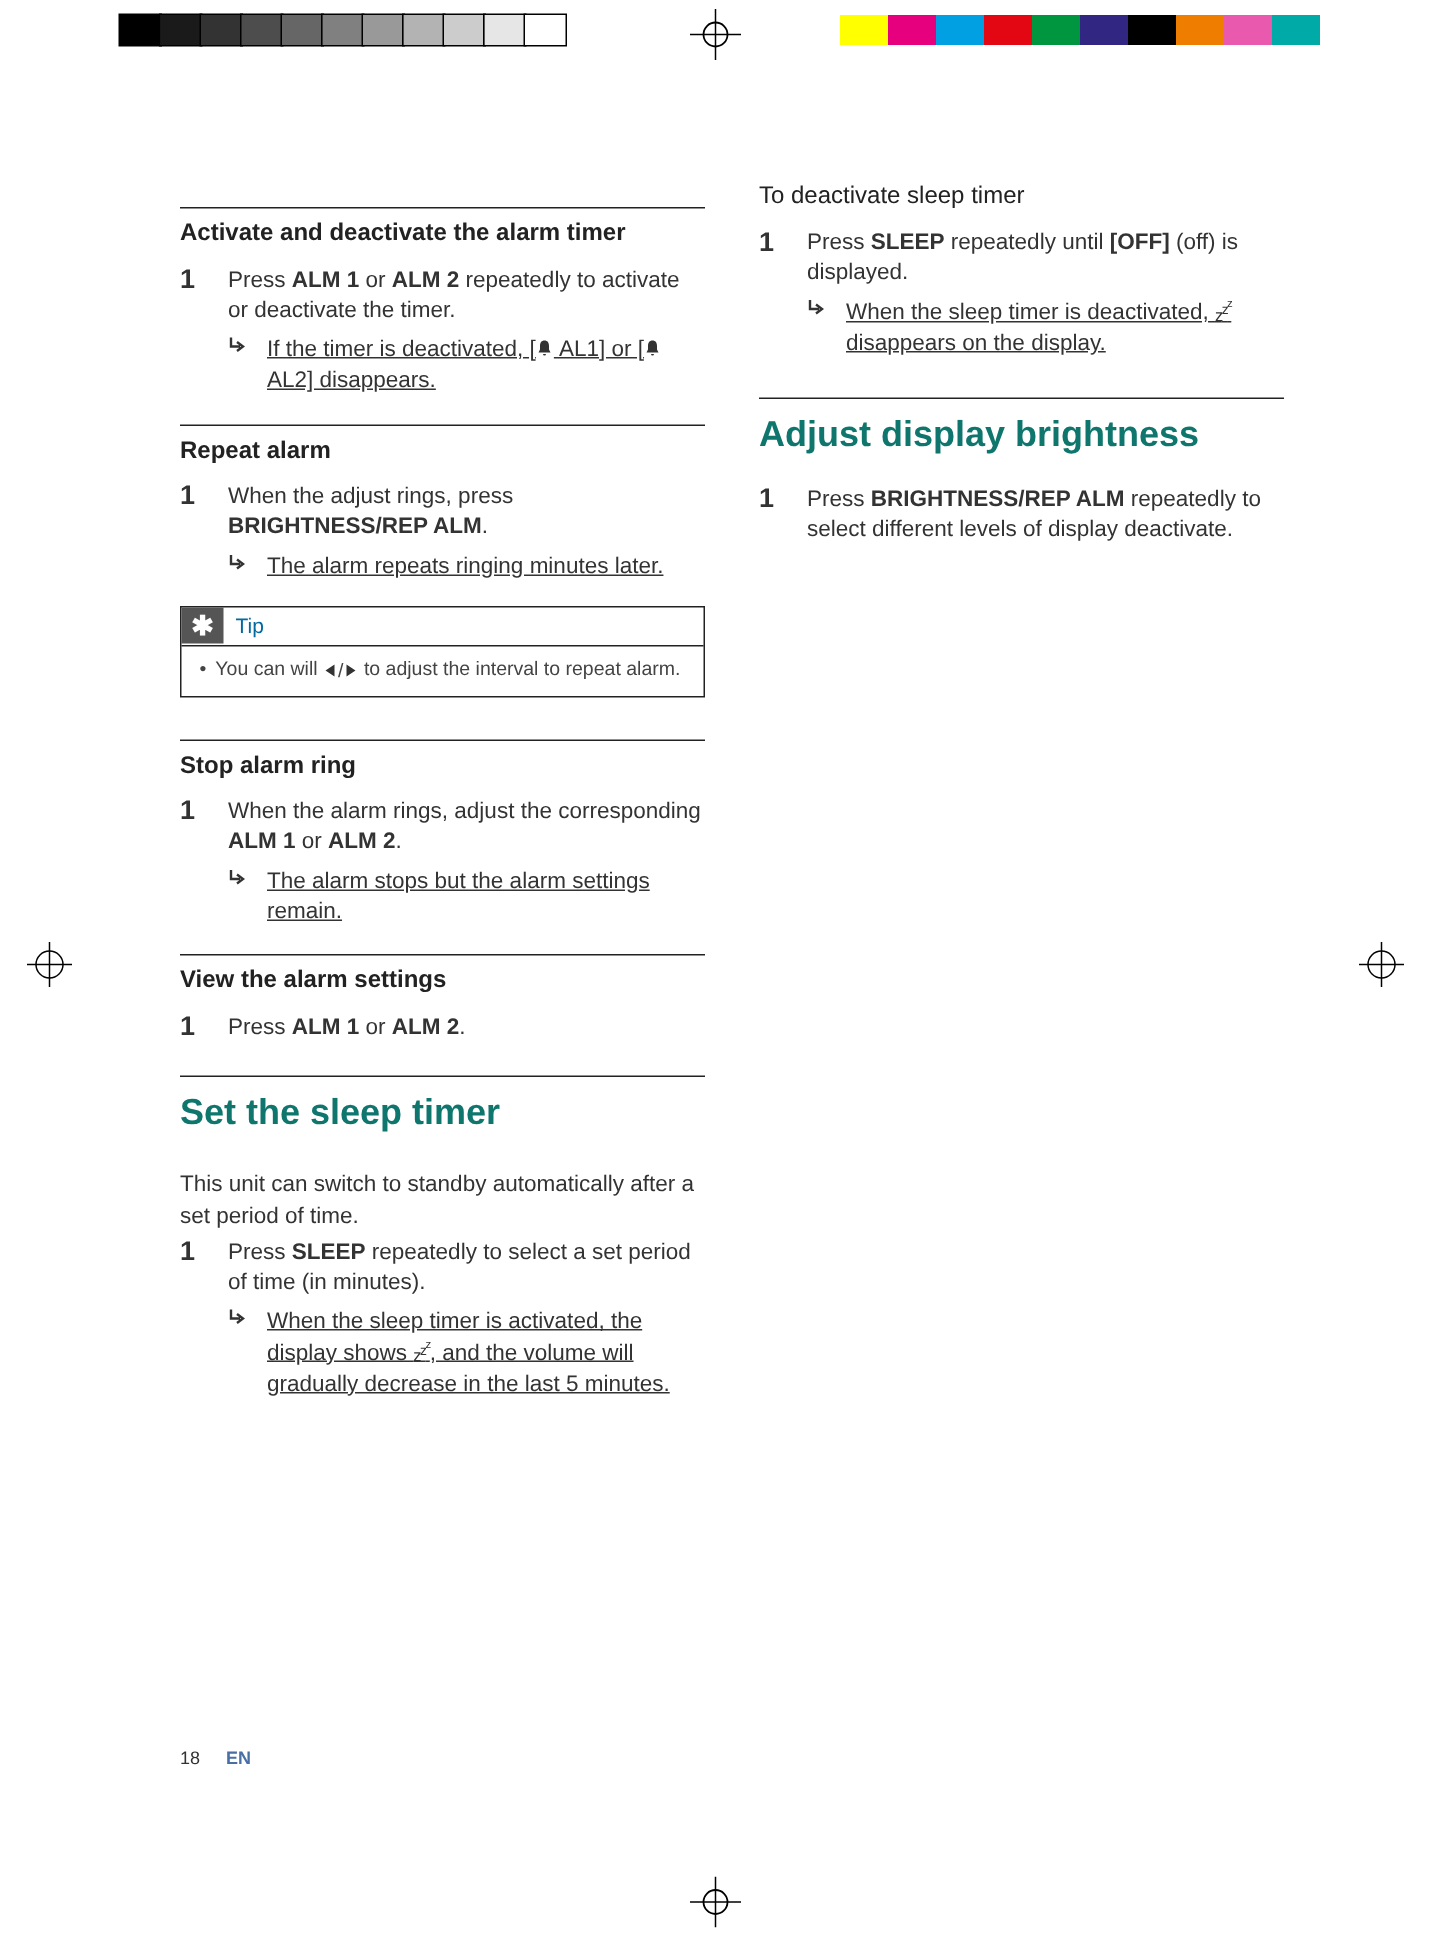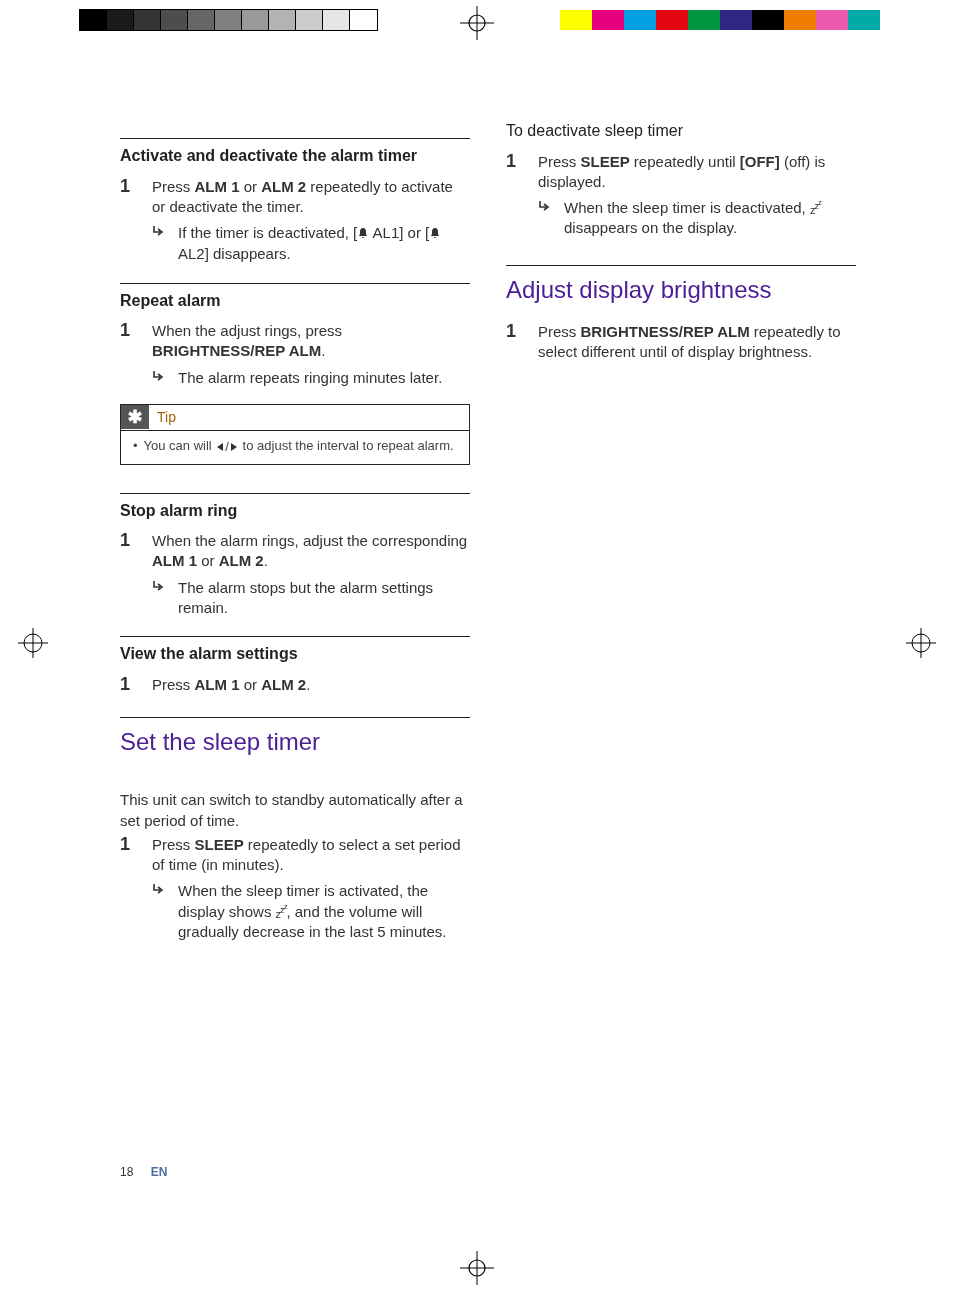--- a/index.html
+++ b/index.html
@@ -37,36 +37,36 @@
     line-height:1.35;
     color:#333;
   }
   .col { width:350px; }
   .sect-rule { border-top:1.5px solid #222; margin-top:18px; }
   .sub-h {
     font-size:16px; font-weight:700; color:#222;
     padding:6px 0 6px 0;
   }
   .main-h {
-    font-size:24px; font-weight:400; color:#4c1d95;
+    font-size:24px; font-weight:700; color:#0f766e;
     padding:8px 0 12px 0;
   }
   .step { display:flex; gap:12px; margin-top:4px; }
   .step-num { font-size:18px; font-weight:700; width:20px; flex-shrink:0; line-height:1.1; }
   .step-body { flex:1; }
-  .result { display:flex; gap:10px; margin-top:6px; padding-left:0; }
+  .result { display:flex; gap:10px; margin-top:6px; padding-left:0;text-decoration:underline; }
   .result-arrow { flex-shrink:0; width:16px; }
   .result-arrow svg { width:14px; height:14px; }
   .result-text { flex:1; }
   .bold { font-weight:700; }
-  .intro { margin-top:20px; }
+  .intro { margin-top:10px; }
   .tipbox { border:1px solid #222; margin-top:16px; }
   .tipbox-head { display:flex; align-items:center; gap:8px; border-bottom:1px solid #222; }
   .tipbox-icon { width:28px; height:24px; background:#555; display:flex; align-items:center; justify-content:center; color:#fff; font-size:18px; font-weight:bold; }
-  .tipbox-title { font-size:14px; color:#a16207; padding:3px 0; }
+  .tipbox-title { font-size:14px; color:#0369a1; padding:3px 0; }
   .tipbox-body { padding:6px 10px 8px 12px; font-size:13px; color:#444; }
   .tipbox-body .bullet { display:flex; gap:6px; }
   .bell { display:inline-block; vertical-align:-1px; }
   .zz { font-size:11px; vertical-align:-1px; letter-spacing:-1px; }
   .skip { display:inline-flex; align-items:center; gap:0; vertical-align:-2px; }
   .footer { position:absolute; left:0; bottom:0; font-size:12px; color:#333; }
   .footer .pg { margin-right:14px; }
   .footer .lang { font-weight:700; color:#4a6fa5; }
 </style>
 </head>
@@ -244,21 +244,21 @@
           </span>
         </div>
       </div>
     </div>
 
     <div class="sect-rule" style="margin-top:26px;"></div>
     <div class="main-h">Adjust display brightness</div>
     <div class="step">
       <div class="step-num">1</div>
       <div class="step-body">
-        <span>Press </span><span class="bold">BRIGHTNESS/REP ALM</span><span> repeatedly to select different until of display brightness.</span>
+        <span>Press </span><span class="bold">BRIGHTNESS/REP ALM</span><span> repeatedly to select different levels of display deactivate.</span>
       </div>
     </div>
   </div>
 </div>
 
 <div class="mark-strip mark-bottom">
   <div class="regmark" style="left:460px; bottom:6px;">
     <svg viewBox="0 0 34 34">
         <circle cx="17" cy="17" r="8" fill="none" stroke="#000" stroke-width="1.2"></circle>
         <line x1="17" y1="0" x2="17" y2="34" stroke="#000"></line>

